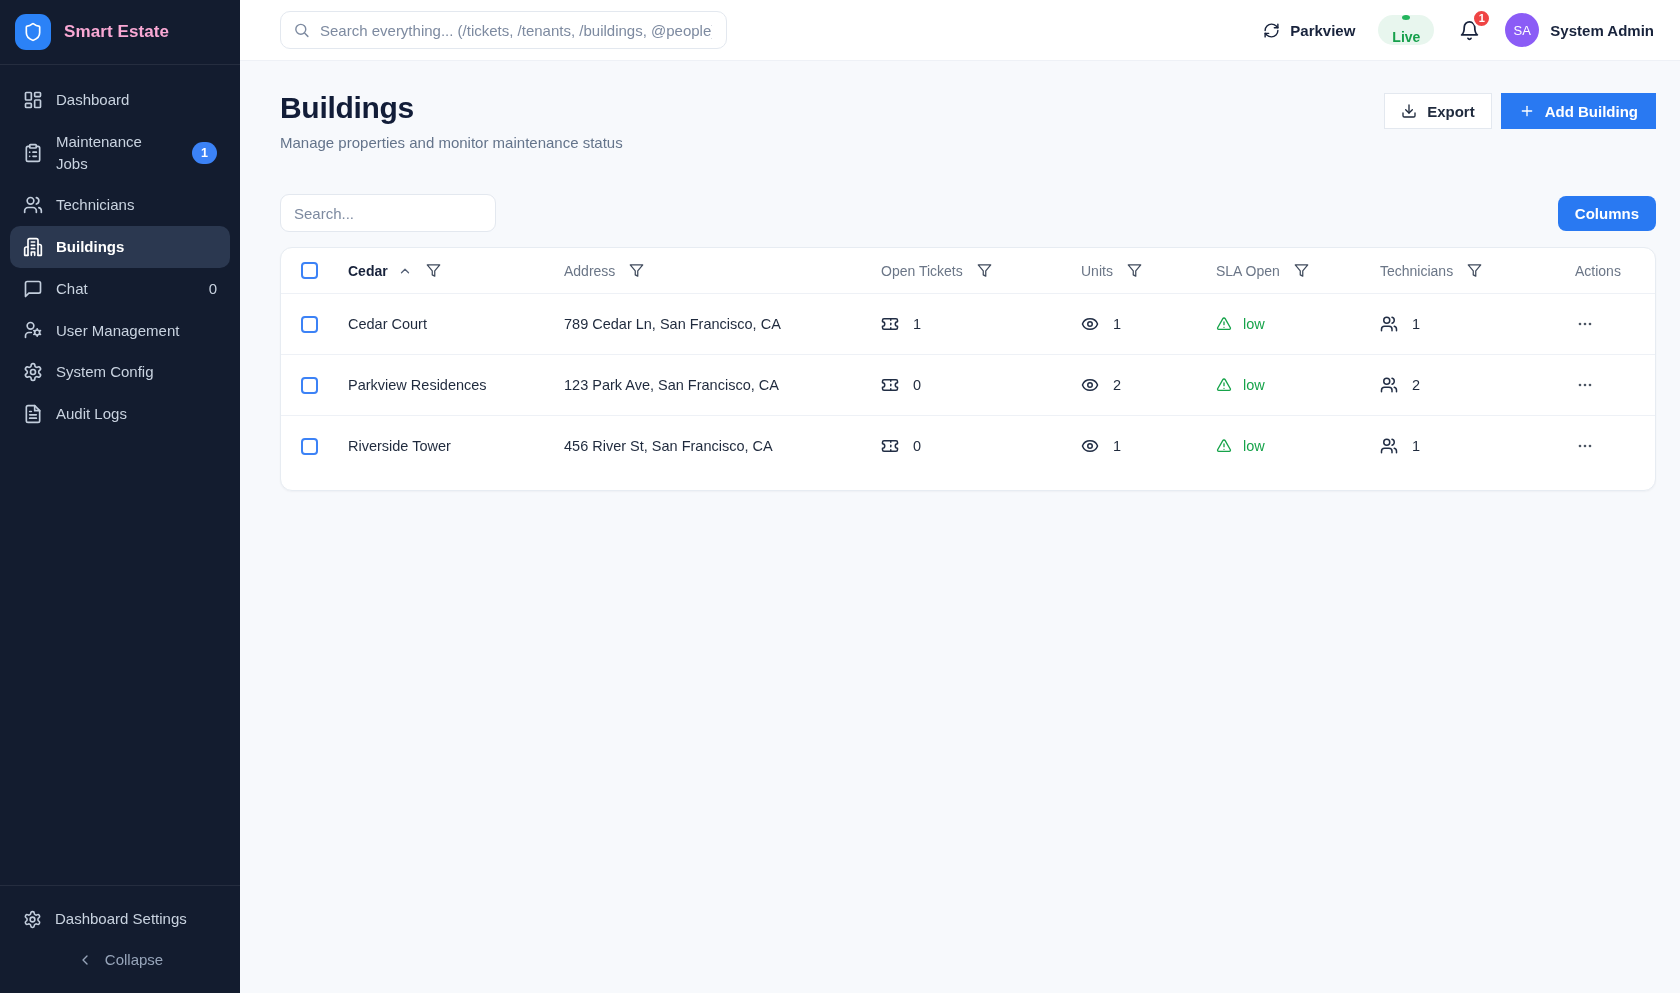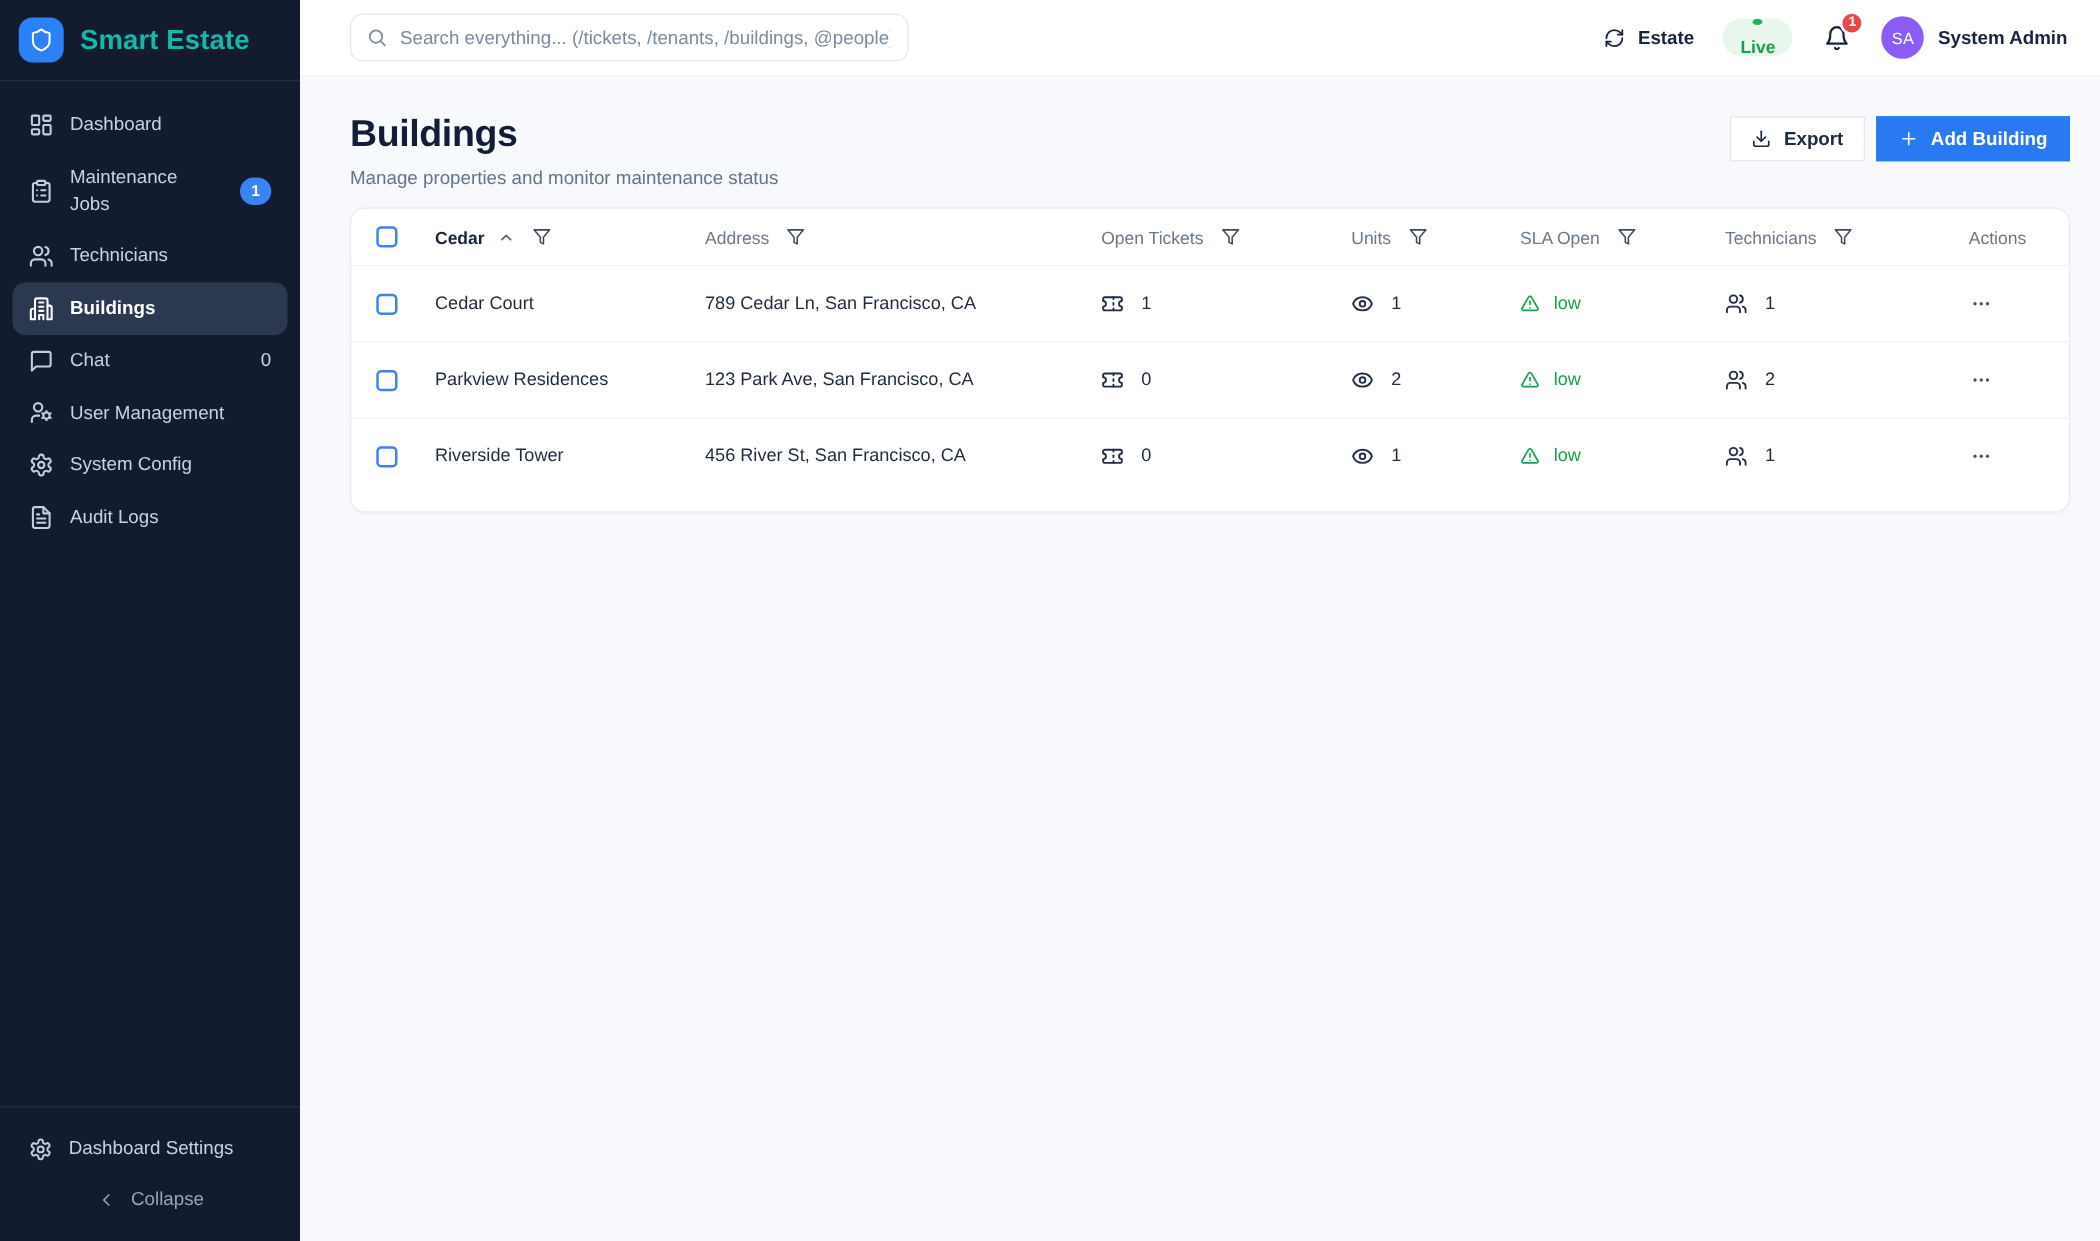--- a/index.html
+++ b/index.html
@@ -15,21 +15,21 @@
   }
   *{margin:0;padding:0;box-sizing:border-box;}
   html,body{width:1680px;height:993px;overflow:hidden;}
   body{display:flex;font-family:"Liberation Sans",sans-serif;background:var(--page-bg);color:var(--dark);}
   svg{display:block;flex:none;}
 
   
   .sidebar{width:240px;flex:none;background:var(--sidebar-bg);color:#c9d3e0;display:flex;flex-direction:column;height:100%;}
   .brand{display:flex;align-items:center;gap:13px;padding:14px 16px 14px 15px;border-bottom:1px solid rgba(255,255,255,.08);}
   .brand-logo{width:36px;height:36px;border-radius:11px;background:#2b82f7;display:flex;align-items:center;justify-content:center;color:#fff;}
-  .brand-name{font-size:22px;font-weight:700;color:#14b8a6;letter-spacing:.1px;}
+  .brand-name{font-size:17px;font-weight:700;color:#f9a8d4;letter-spacing:.1px;}
   .nav{padding:14px 10px 0 10px;display:flex;flex-direction:column;gap:0;}
   .nav-item{display:flex;align-items:center;gap:13px;padding:10px 13px;border-radius:10px;font-size:15px;color:#c9d3e0;cursor:pointer;}
   .nav-item .nav-ico{color:#c3cedd;}
   .nav-item.active{background:#2b3850;color:#fff;font-weight:700;}
   .nav-item.active .nav-ico{color:#fff;}
   .nav-label{line-height:1.45;}
   .nav-badge{margin-left:auto;background:#3b82f6;color:#fff;min-width:25px;height:22px;border-radius:999px;font-size:12.5px;font-weight:700;display:flex;align-items:center;justify-content:center;}
   .nav-count{margin-left:auto;font-size:15px;color:#c9d3e0;}
   .side-footer{margin-top:auto;border-top:1px solid rgba(255,255,255,.08);padding:12px 10px 14px 10px;}
   .collapse-row{display:flex;align-items:center;justify-content:center;gap:12px;padding:11px;color:#97a5ba;font-size:15px;cursor:pointer;}
@@ -231,21 +231,21 @@
     <div class="top-right">
       <button class="refresh-btn">
         <span>
             <svg width="17" height="17" viewBox="0 0 24 24" fill="none" stroke="currentColor" stroke-width="2" stroke-linecap="round" stroke-linejoin="round">
               <path d="M3 12a9 9 0 0 1 9-9 9.75 9.75 0 0 1 6.74 2.74L21 8"></path>
               <path d="M21 3v5h-5"></path>
               <path d="M21 12a9 9 0 0 1-9 9 9.75 9.75 0 0 1-6.74-2.74L3 16"></path>
               <path d="M3 21v-5h5"></path>
             </svg>
           </span>
-        <span>Estate</span>
+        <span>Parkview</span>
       </button>
       <div class="live-pill">
         <span class="live-dot"></span>
         <span>Live</span>
       </div>
       <div class="bell-wrap">
         <span><svg width="21" height="21" viewBox="0 0 24 24" fill="none" stroke="currentColor" stroke-width="2" stroke-linecap="round" stroke-linejoin="round">
               <path d="M6 8a6 6 0 0 1 12 0c0 7 3 9 3 9H3s3-2 3-9"></path>
               <path d="M10.3 21a1.94 1.94 0 0 0 3.4 0"></path>
             </svg></span>
@@ -280,20 +280,24 @@
               <svg width="16" height="16" viewBox="0 0 24 24" fill="none" stroke="currentColor" stroke-width="2" stroke-linecap="round" stroke-linejoin="round">
                 <path d="M5 12h14"></path>
                 <path d="M12 5v14"></path>
               </svg>
             </span>
           <span>Add Building</span>
         </button>
       </div>
     </div>
 
+    <div class="toolbar">
+      <input class="table-search" type="text" placeholder="Search..." style="">
+      <button class="btn-columns">Columns</button>
+    </div>
 
     <div class="card">
 
       <div class="trow thead">
         <div>
             <div class="checkbox"></div>
           </div>
         <div class="th">
           <span class="th-name">Cedar</span>
           <span class="sort">

